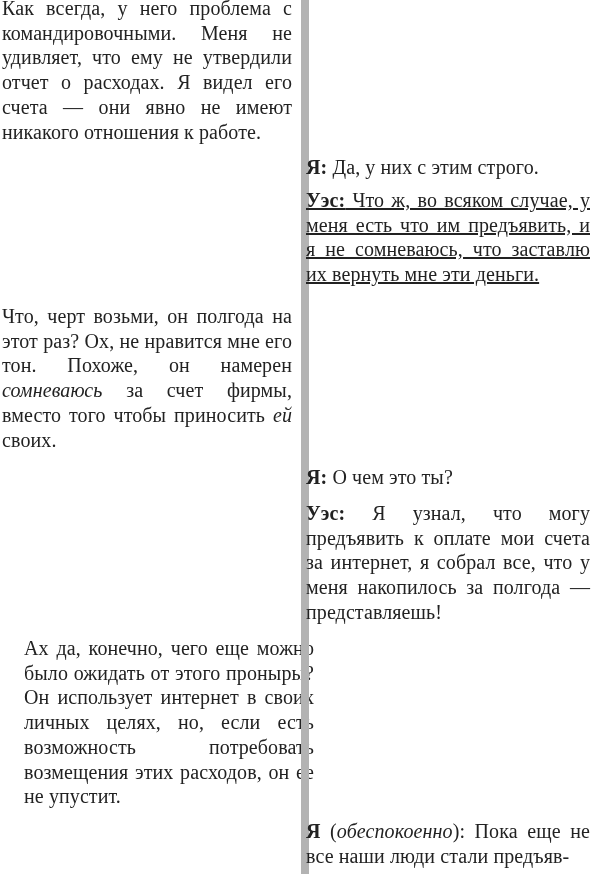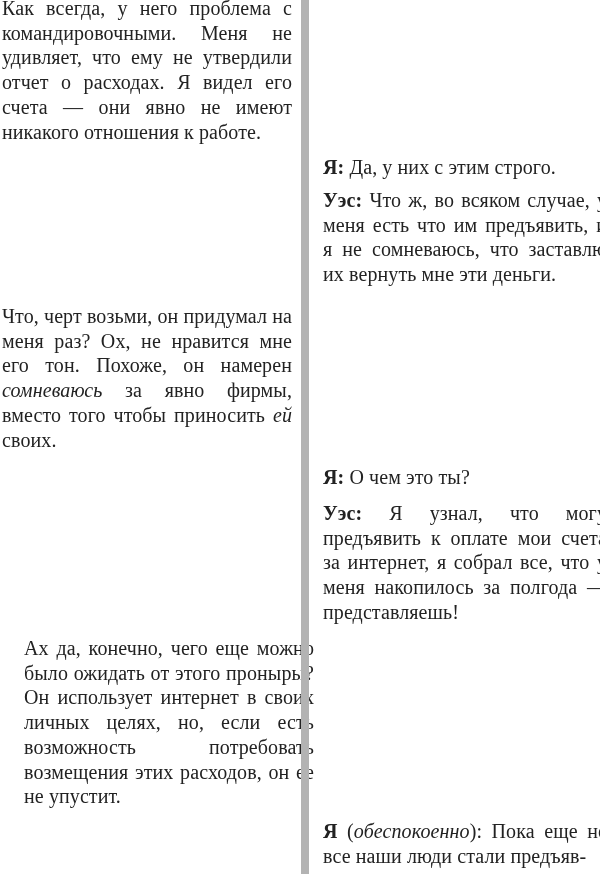--- a/index.html
+++ b/index.html
@@ -16,46 +16,46 @@
     position: absolute;
     font-size: 20px;
     line-height: 24.7px;
     text-align: justify;
     letter-spacing: 0.1px;
     hyphens: none;
   }
   .para span.b { font-weight: bold; }
   .para span.i { font-style: italic; }
   .col-left  { left: 2px;   width: 290px; }
-  .col-right { left: 323px; width: 284px; }
+  .col-right { left: 306px; width: 284px; }
   .l1 { top: -4px; }
   .l2 { top: 304px; }
   .l3 { top: 636px; margin-left: 22px; }
   .r1 { top: 155px; }
-  .r2 { top: 188px; }
+  .r2 { top: 188px; text-decoration: underline; }
   .r3 { top: 465px; }
   .r4 { top: 501px; }
   .r5 { top: 819px; }
   .divider {
     position: absolute;
     left: 301px;
     top: 0;
     width: 8px;
     height: 874px;
     background: #b3b3b3;
   }
 </style>
 </head>
 <body>
 
 <div class="page">
 
   <div class="para col-left l1"><span>Как всегда, у него проблема с командировочными. Меня не удивляет, что ему не утвердили отчет о расходах. Я видел его счета — они явно не имеют никакого отношения к работе.</span></div>
 
-  <div class="para col-left l2"><span>Что, черт возьми, он придумал на меня раз? Ох, не нравится мне его тон. Похоже, он намерен </span><span class="i">сомневаюсь</span><span> за явно фирмы, вместо того чтобы приносить </span><span class="i">ей</span><span> своих.</span></div>
+  <div class="para col-left l2"><span>Что, черт возьми, он полгода на этот раз? Ох, не нравится мне его тон. Похоже, он намерен </span><span class="i">сомневаюсь</span><span> за счет фирмы, вместо того чтобы приносить </span><span class="i">ей</span><span> своих.</span></div>
 
   <div class="para col-left l3"><span>Ах да, конечно, чего еще можно было ожидать от этого проныры? Он использует интернет в своих личных целях, но, если есть возможность потребовать возмещения этих расходов, он ее не упустит.</span></div>
 
   <div class="divider"></div>
 
   <div class="para col-right r1"><span class="b">Я:</span><span> Да, у них с этим строго.</span></div>
 
   <div class="para col-right r2"><span class="b">Уэс:</span><span> Что ж, во всяком случае, у меня есть что им предъявить, и я не сомневаюсь, что заставлю их вернуть мне эти деньги.</span></div>
 
   <div class="para col-right r3"><span class="b">Я:</span><span> О чем это ты?</span></div>

